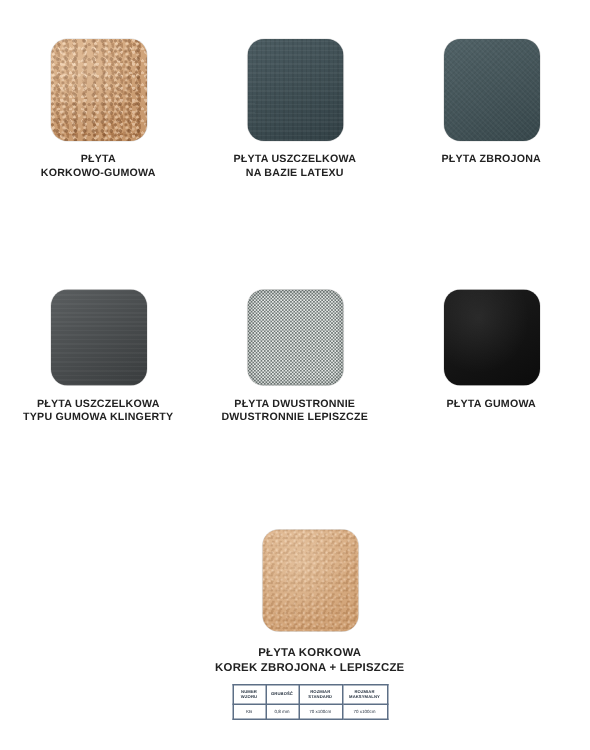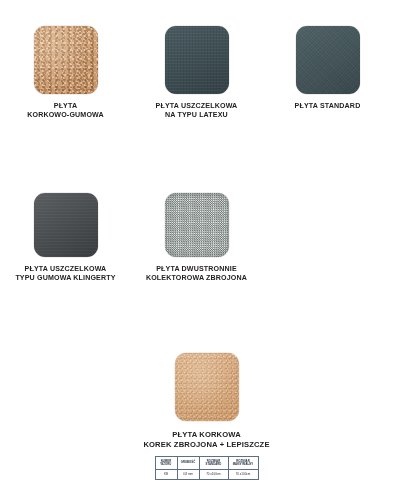--- a/index.html
+++ b/index.html
@@ -24,20 +24,21 @@
     background: #ffffff;
   }
 
   
   .row {
     position: absolute;
     left: 0;
     width: 393px;
     display: flex;
     flex-direction: row;
+    justify-content: space-between;
   }
   .row-1 { top: 26px; }
   .row-2 { top: 193px; }
   .row-3 { top: 353px; justify-content: center; padding-left: 10px; }
 
   .cell {
     width: 131px;
     display: flex;
     flex-direction: column;
     align-items: center;
@@ -229,51 +230,57 @@
       <div class="caption">
         <span class="ln">PŁYTA</span>
         <span class="ln">KORKOWO-GUMOWA</span>
       </div>
     </div>
 
     <div class="cell">
       <div class="swatch tex-latex"></div>
       <div class="caption">
         <span class="ln">PŁYTA USZCZELKOWA</span>
-        <span class="ln">NA TYPU LATEXU</span>
+        <span class="ln">NA BAZIE LATEXU</span>
       </div>
     </div>
 
     <div class="cell">
       <div class="swatch tex-zbrojona"></div>
       <div class="caption">
-        <span class="ln">PŁYTA STANDARD</span>
+        <span class="ln">PŁYTA ZBROJONA</span>
       </div>
     </div>
 
   </div>
 
   <div class="row row-2">
 
     <div class="cell">
       <div class="swatch sq tex-gambit"></div>
       <div class="caption">
         <span class="ln">PŁYTA USZCZELKOWA</span>
         <span class="ln">TYPU GUMOWA KLINGERTY</span>
       </div>
     </div>
 
     <div class="cell">
       <div class="swatch sq tex-mesh"></div>
       <div class="caption">
         <span class="ln">PŁYTA DWUSTRONNIE</span>
-        <span class="ln">KOLEKTOROWA ZBROJONA</span>
-      </div>
-    </div>
-
+        <span class="ln">DWUSTRONNIE LEPISZCZE</span>
+      </div>
+    </div>
+
+    <div class="cell">
+      <div class="swatch sq tex-rubber"></div>
+      <div class="caption">
+        <span class="ln">PŁYTA GUMOWA</span>
+      </div>
+    </div>
 
   </div>
 
   <div class="row row-3">
 
     <div class="cell">
       <div class="swatch tex-cork-fine"></div>
       <div class="caption">
         <span class="ln">PŁYTA KORKOWA</span>
         <span class="ln">KOREK ZBROJONA + LEPISZCZE</span>

